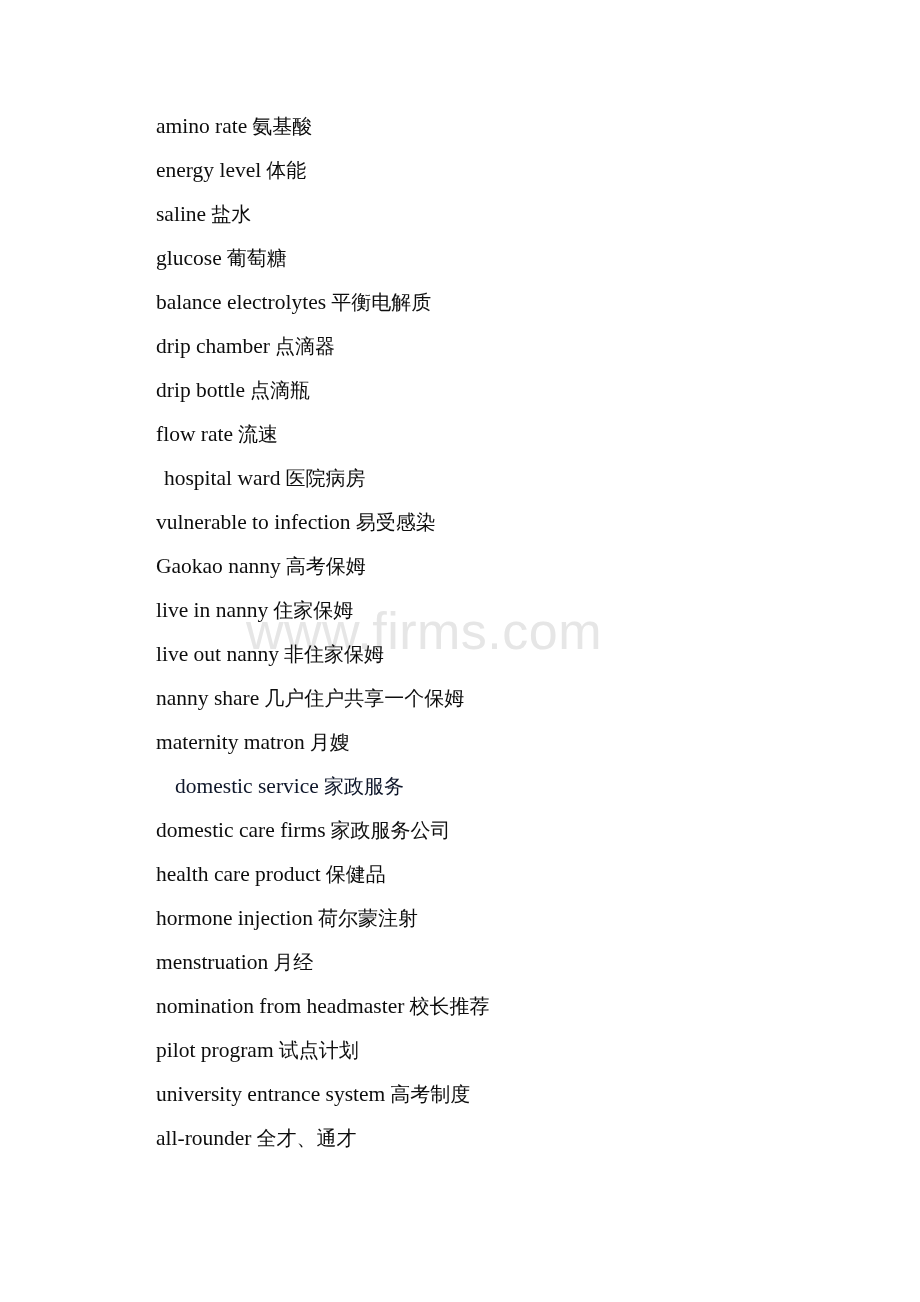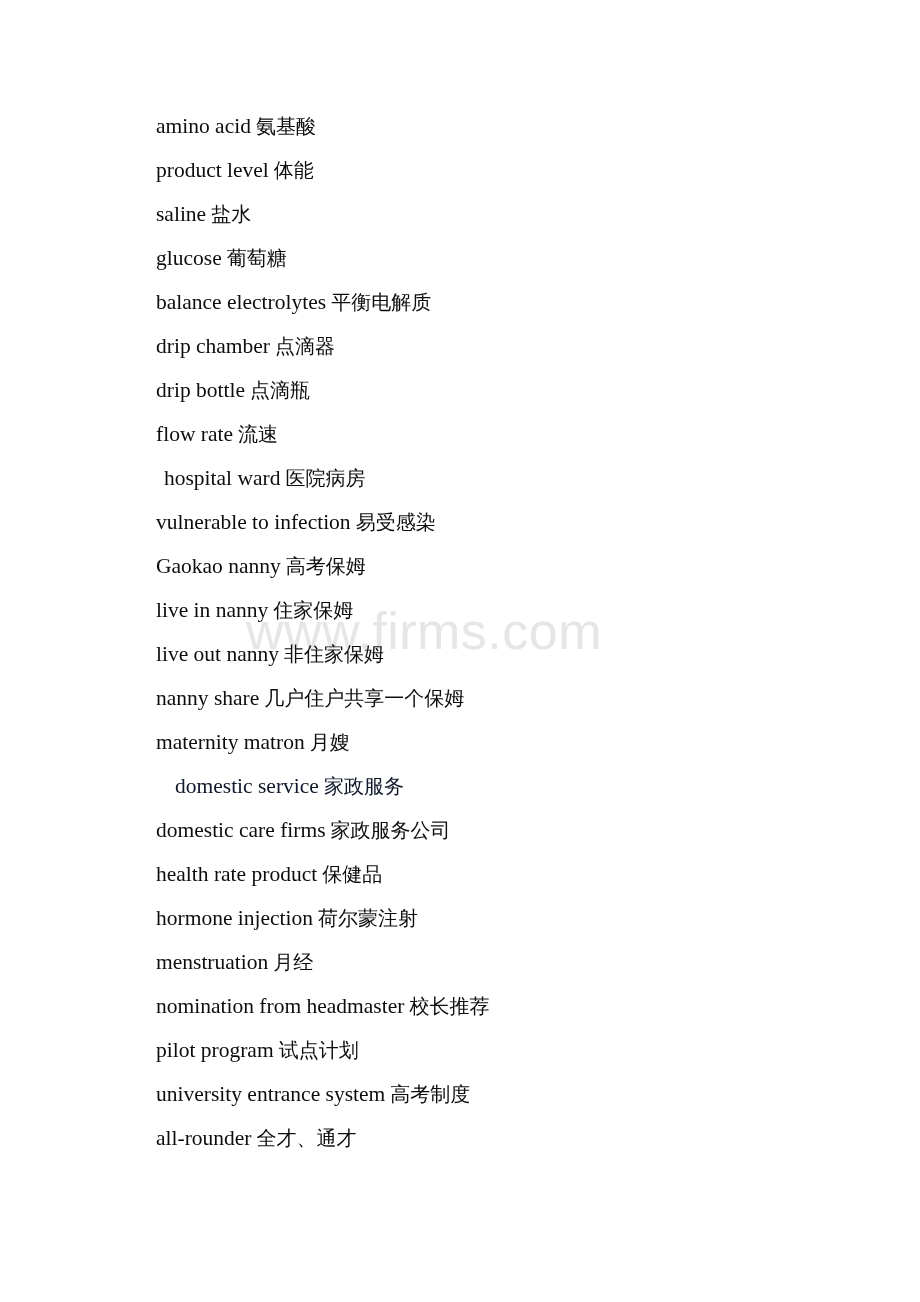--- a/index.html
+++ b/index.html
@@ -74,38 +74,38 @@
   }
 </style>
 </head>
 <body>
 
 <div id="page" style="background: rgb(255, 255, 255);">
 
   <div id="watermark" style="color: rgb(230, 230, 230);">www.firms.com</div>
 
   <div id="vocab-list">
-      <div class="vocab-line" style="color: rgb(13, 13, 13);"><span class="term">amino acid</span><span class="gloss">氨基酸</span></div>
-      <div class="vocab-line" style="color: rgb(13, 13, 13);"><span class="term">product level</span><span class="gloss">体能</span></div>
+      <div class="vocab-line" style="color: rgb(13, 13, 13);"><span class="term">amino rate</span><span class="gloss">氨基酸</span></div>
+      <div class="vocab-line" style="color: rgb(13, 13, 13);"><span class="term">energy level</span><span class="gloss">体能</span></div>
       <div class="vocab-line" style="color: rgb(13, 13, 13);"><span class="term">saline</span><span class="gloss">盐水</span></div>
       <div class="vocab-line" style="color: rgb(13, 13, 13);"><span class="term">glucose</span><span class="gloss">葡萄糖</span></div>
       <div class="vocab-line" style="color: rgb(13, 13, 13);"><span class="term">balance electrolytes</span><span class="gloss">平衡电解质</span></div>
       <div class="vocab-line" style="color: rgb(13, 13, 13);"><span class="term">drip chamber</span><span class="gloss">点滴器</span></div>
       <div class="vocab-line" style="color: rgb(13, 13, 13);"><span class="term">drip bottle</span><span class="gloss">点滴瓶</span></div>
       <div class="vocab-line" style="color: rgb(13, 13, 13);"><span class="term">flow rate</span><span class="gloss">流速</span></div>
       <div class="vocab-line" style="color: rgb(13, 13, 13); margin-left: 8px;"><span class="term">hospital ward</span><span class="gloss">医院病房</span></div>
       <div class="vocab-line" style="color: rgb(13, 13, 13);"><span class="term">vulnerable to infection</span><span class="gloss">易受感染</span></div>
       <div class="vocab-line" style="color: rgb(13, 13, 13);"><span class="term">Gaokao nanny</span><span class="gloss">高考保姆</span></div>
       <div class="vocab-line" style="color: rgb(13, 13, 13);"><span class="term">live in nanny</span><span class="gloss">住家保姆</span></div>
       <div class="vocab-line" style="color: rgb(13, 13, 13);"><span class="term">live out nanny</span><span class="gloss">非住家保姆</span></div>
       <div class="vocab-line" style="color: rgb(13, 13, 13);"><span class="term">nanny share</span><span class="gloss">几户住户共享一个保姆</span></div>
       <div class="vocab-line" style="color: rgb(13, 13, 13);"><span class="term">maternity matron</span><span class="gloss">月嫂</span></div>
       <div class="vocab-line" style="color: #0f172a; margin-left: 19px;"><span class="term">domestic service</span><span class="gloss">家政服务</span></div>
       <div class="vocab-line" style="color: rgb(13, 13, 13);"><span class="term">domestic care firms</span><span class="gloss">家政服务公司</span></div>
-      <div class="vocab-line" style="color: rgb(13, 13, 13);"><span class="term">health rate product</span><span class="gloss">保健品</span></div>
+      <div class="vocab-line" style="color: rgb(13, 13, 13);"><span class="term">health care product</span><span class="gloss">保健品</span></div>
       <div class="vocab-line" style="color: rgb(13, 13, 13);"><span class="term">hormone injection</span><span class="gloss">荷尔蒙注射</span></div>
       <div class="vocab-line" style="color: rgb(13, 13, 13);"><span class="term">menstruation</span><span class="gloss">月经</span></div>
       <div class="vocab-line" style="color: rgb(13, 13, 13);"><span class="term">nomination from headmaster</span><span class="gloss">校长推荐</span></div>
       <div class="vocab-line" style="color: rgb(13, 13, 13);"><span class="term">pilot program</span><span class="gloss">试点计划</span></div>
       <div class="vocab-line" style="color: rgb(13, 13, 13);"><span class="term">university entrance system</span><span class="gloss">高考制度</span></div>
       <div class="vocab-line" style="color: rgb(13, 13, 13);"><span class="term">all-rounder</span><span class="gloss">全才、通才</span></div>
     </div>
 
 </div>
 

